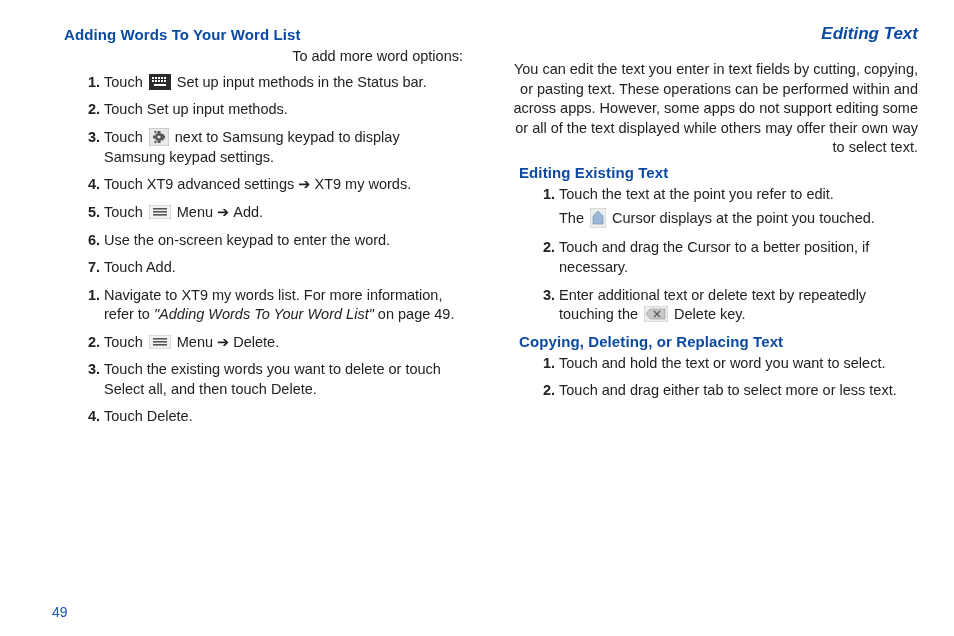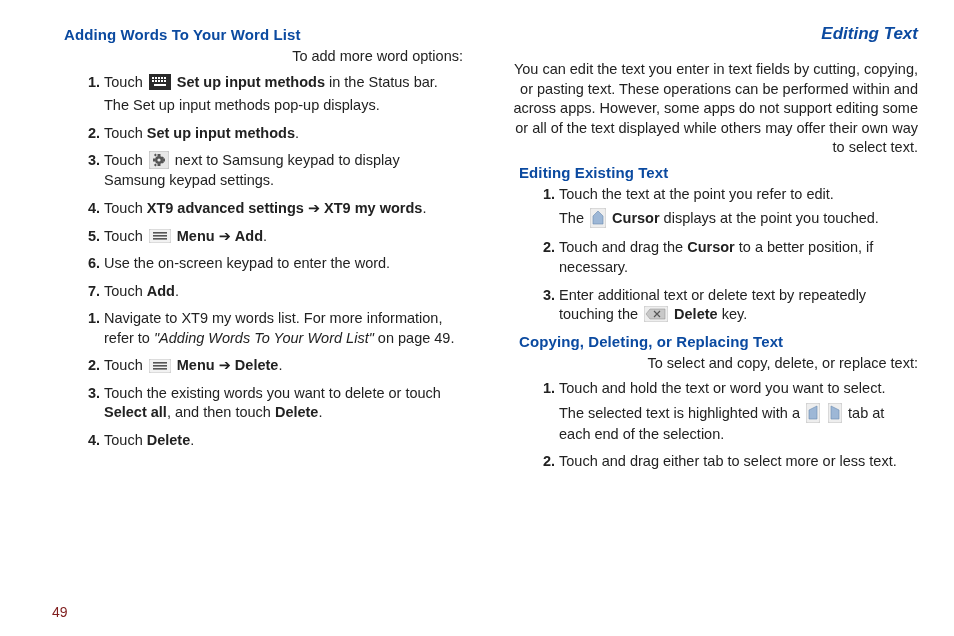--- a/index.html
+++ b/index.html
@@ -59,32 +59,32 @@
   }
   ol.steps > li::before {
     content: counter(step) ".";
     position: absolute;
     left: -6px;
     top: 0;
     font-weight: 700;
     width: 24px;
     text-align: right;
   }
-  .b { font-weight: 700; text-align: center; }
+  .b { font-weight: 400; text-align: center; }
   .i { font-style: italic; }
   .subline {
     display: block;
     margin-top: 4px;
   }
   .page-num {
     position: absolute;
     left: 52px;
     bottom: 16px;
     font-size: 14px;
-    color: #7f1d1d;
+    color: #1d4ed8;
   }
   .icon {
     display: inline-block;
     vertical-align: middle;
     margin: 0 2px 2px 2px;
   }
   .icon svg { display: block; }
   .arrow {
     font-family: Arial, sans-serif;
     font-weight: 400;
@@ -108,21 +108,20 @@
                 <rect x="12" y="3" width="2" height="2"></rect>
                 <rect x="15" y="3" width="2" height="2"></rect>
                 <rect x="3" y="6" width="2" height="2"></rect>
                 <rect x="6" y="6" width="2" height="2"></rect>
                 <rect x="9" y="6" width="2" height="2"></rect>
                 <rect x="12" y="6" width="2" height="2"></rect>
                 <rect x="15" y="6" width="2" height="2"></rect>
                 <rect x="5" y="10" width="12" height="2"></rect>
               </g>
             </svg></span> <span class="b">Set up input methods</span><span> in the Status bar.</span>
-        <span class="subline">The Set up input methods pop-up displays.</span>
       </li>
       <li>
         <span>Touch </span><span class="b">Set up input methods</span><span>.</span>
       </li>
       <li>
         <span>Touch </span><span class="icon"><svg width="20" height="18">
               <rect x="0" y="0" width="20" height="18" rx="2" fill="#e8e8e8" stroke="#999" stroke-width="0.6"></rect>
               <g transform="translate(10,9)" fill="#555">
                 <path d="M-1.5,-6 h3 v2 h-3z M-1.5,4 h3 v2 h-3z M-6,-1.5 h2 v3 h-2z M4,-1.5 h2 v3 h-2z M-5,-5 l1.4,-1.4 1.4,1.4 -1.4,1.4z M2.2,2.2 l1.4,1.4 1.4,-1.4 -1.4,-1.4z M-5,5 l1.4,1.4 1.4,-1.4 -1.4,-1.4z M2.2,-2.2 l1.4,-1.4 1.4,1.4 -1.4,1.4z"></path>
                 <circle r="4" fill="#555"></circle>
@@ -189,33 +188,23 @@
       <li>
         <span>Enter additional text or delete text by repeatedly touching the </span><span class="icon"><svg width="24" height="16">
               <rect x="0" y="0" width="24" height="16" rx="2" fill="#eee" stroke="#aaa" stroke-width="0.6"></rect>
               <path d="M6 3 L21 3 L21 13 L6 13 L2 8 Z" fill="#c8c8c8" stroke="#888" stroke-width="0.5"></path>
               <path d="M10 5 L16 11 M16 5 L10 11" stroke="#555" stroke-width="1.2"></path>
             </svg></span> <span class="b">Delete</span><span> key.</span>
       </li>
     </ol>
 
     <div class="h-blue-bold">Copying, Deleting, or Replacing Text</div>
-    <p class="intro">To select and copy, delete, or replace text:</p>
     <ol class="steps">
       <li>
         <span>Touch and hold the text or word you want to select.</span>
-        <span class="subline">
-          <span>The selected text is highlighted with a </span><span class="icon"><svg width="14" height="20">
-                <rect x="0" y="0" width="14" height="20" rx="2" fill="#eee" stroke="#aaa" stroke-width="0.6"></rect>
-                <path d="M11 3 L11 16 L3 16 L3 7 Z" fill="#9db7d6" stroke="#6a89b0" stroke-width="0.6"></path>
-              </svg></span> <span class="icon"><svg width="14" height="20">
-                <rect x="0" y="0" width="14" height="20" rx="2" fill="#eee" stroke="#aaa" stroke-width="0.6"></rect>
-                <path d="M3 3 L3 16 L11 16 L11 7 Z" fill="#9db7d6" stroke="#6a89b0" stroke-width="0.6"></path>
-              </svg></span><span> tab at each end of the selection.</span>
-        </span>
       </li>
       <li>
         <span>Touch and drag either tab to select more or less text.</span>
       </li>
     </ol>
   </div>
 </div>
 
 <div class="page-num">49</div>
 

